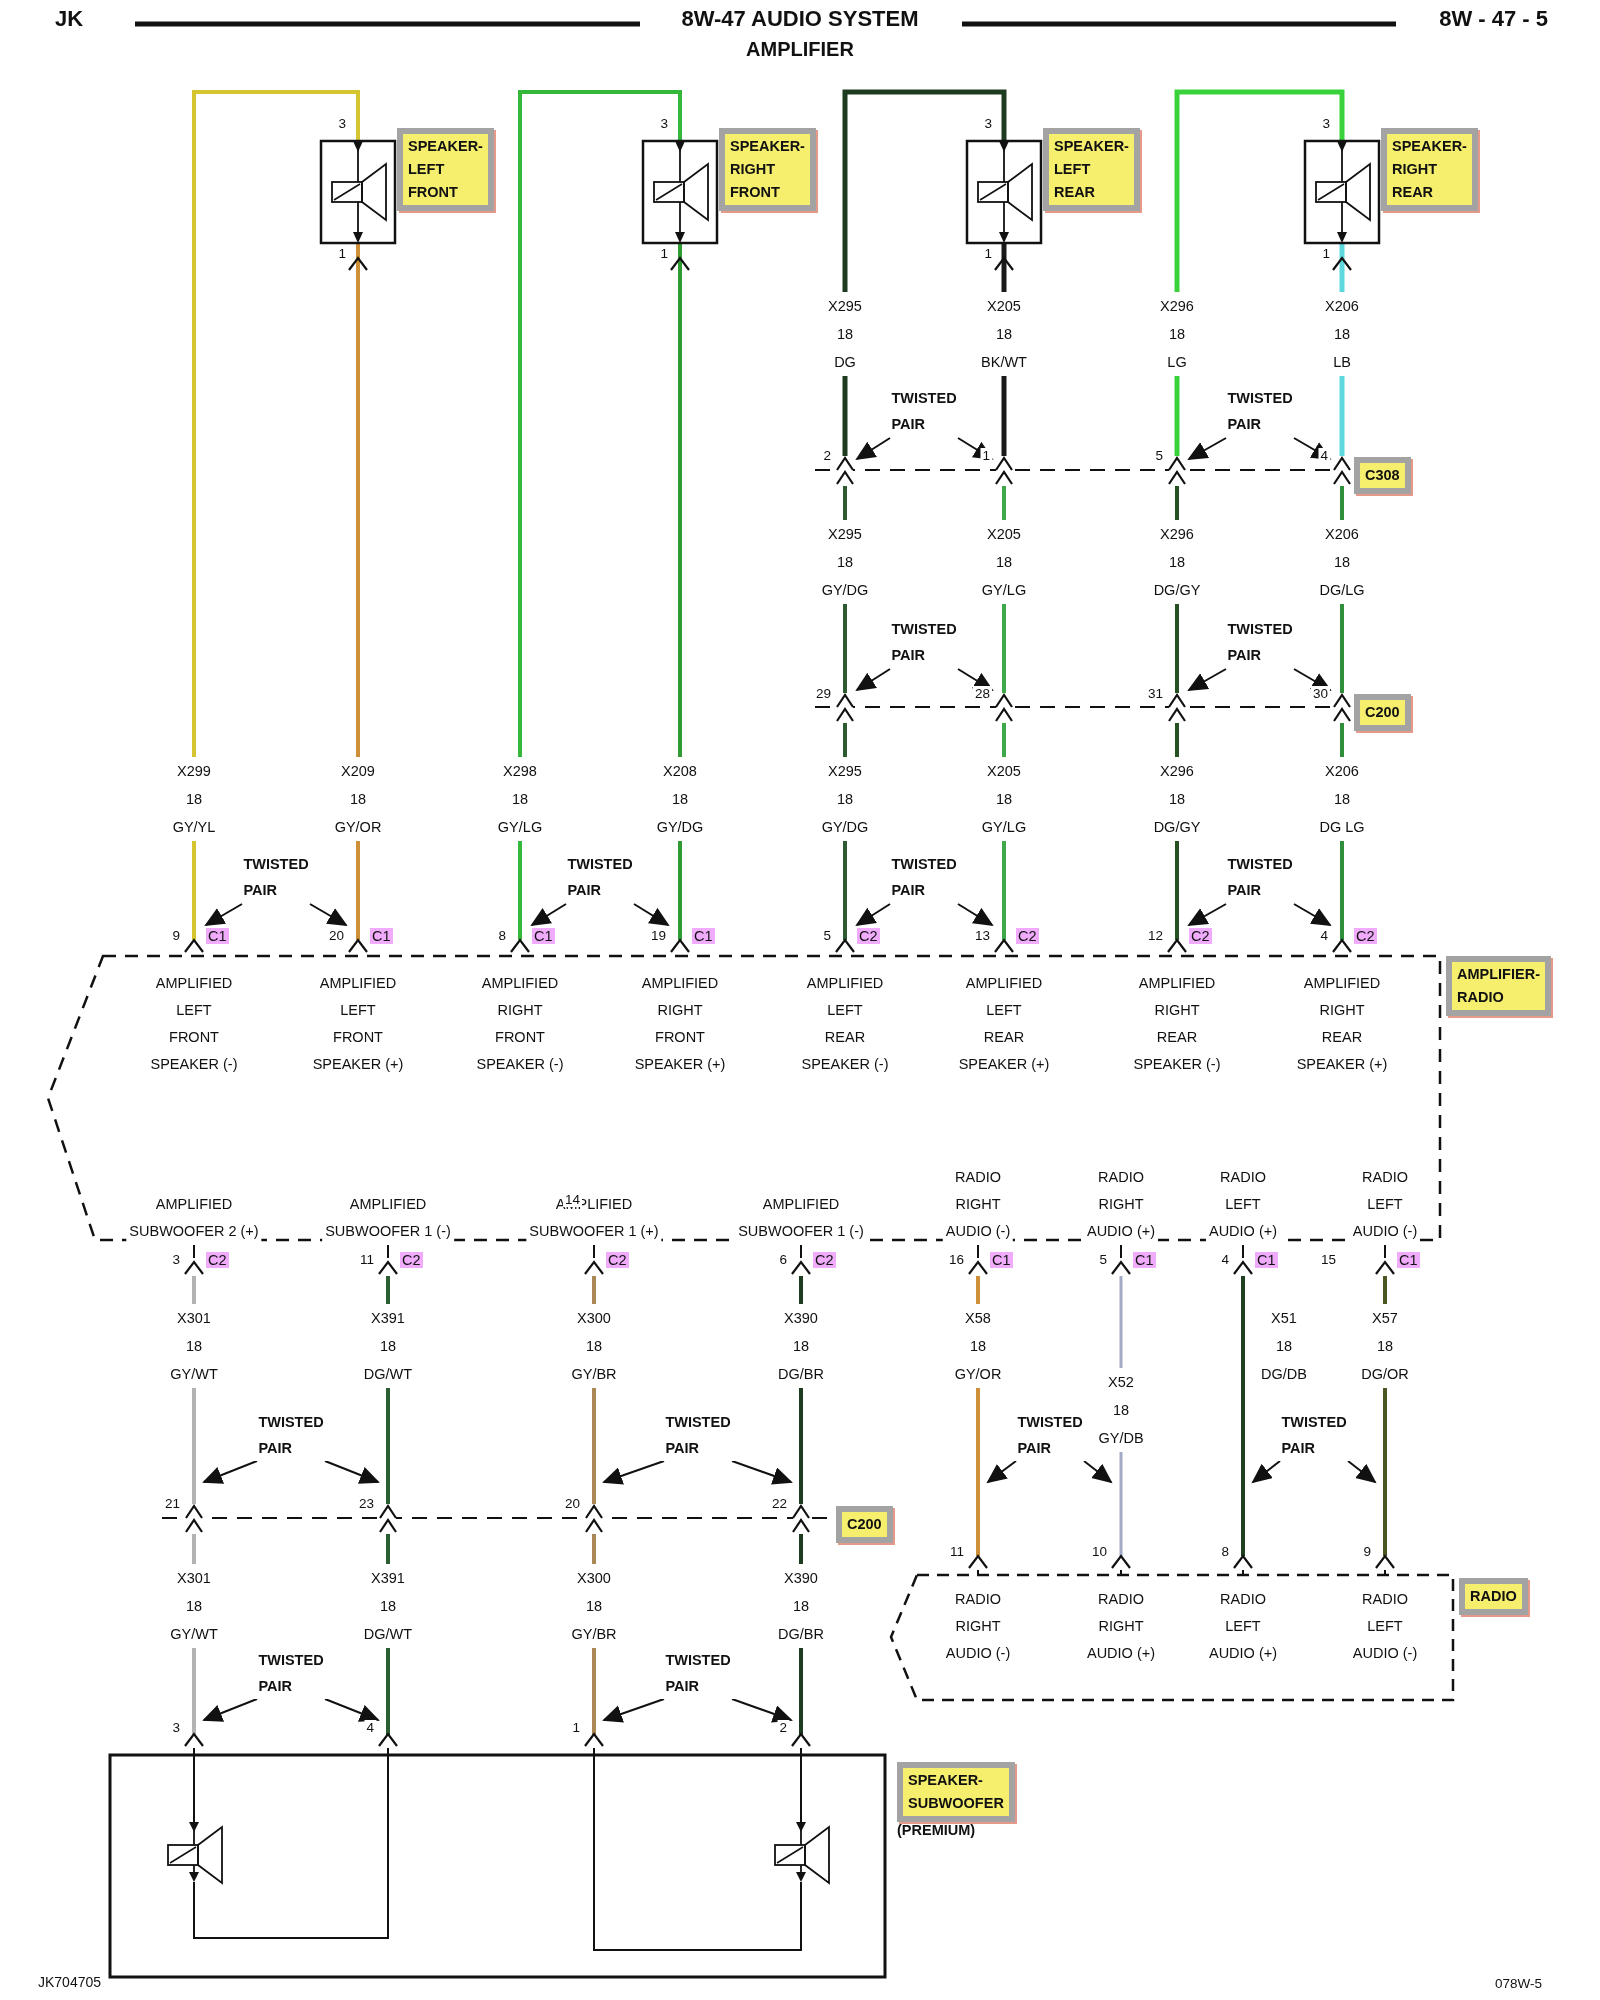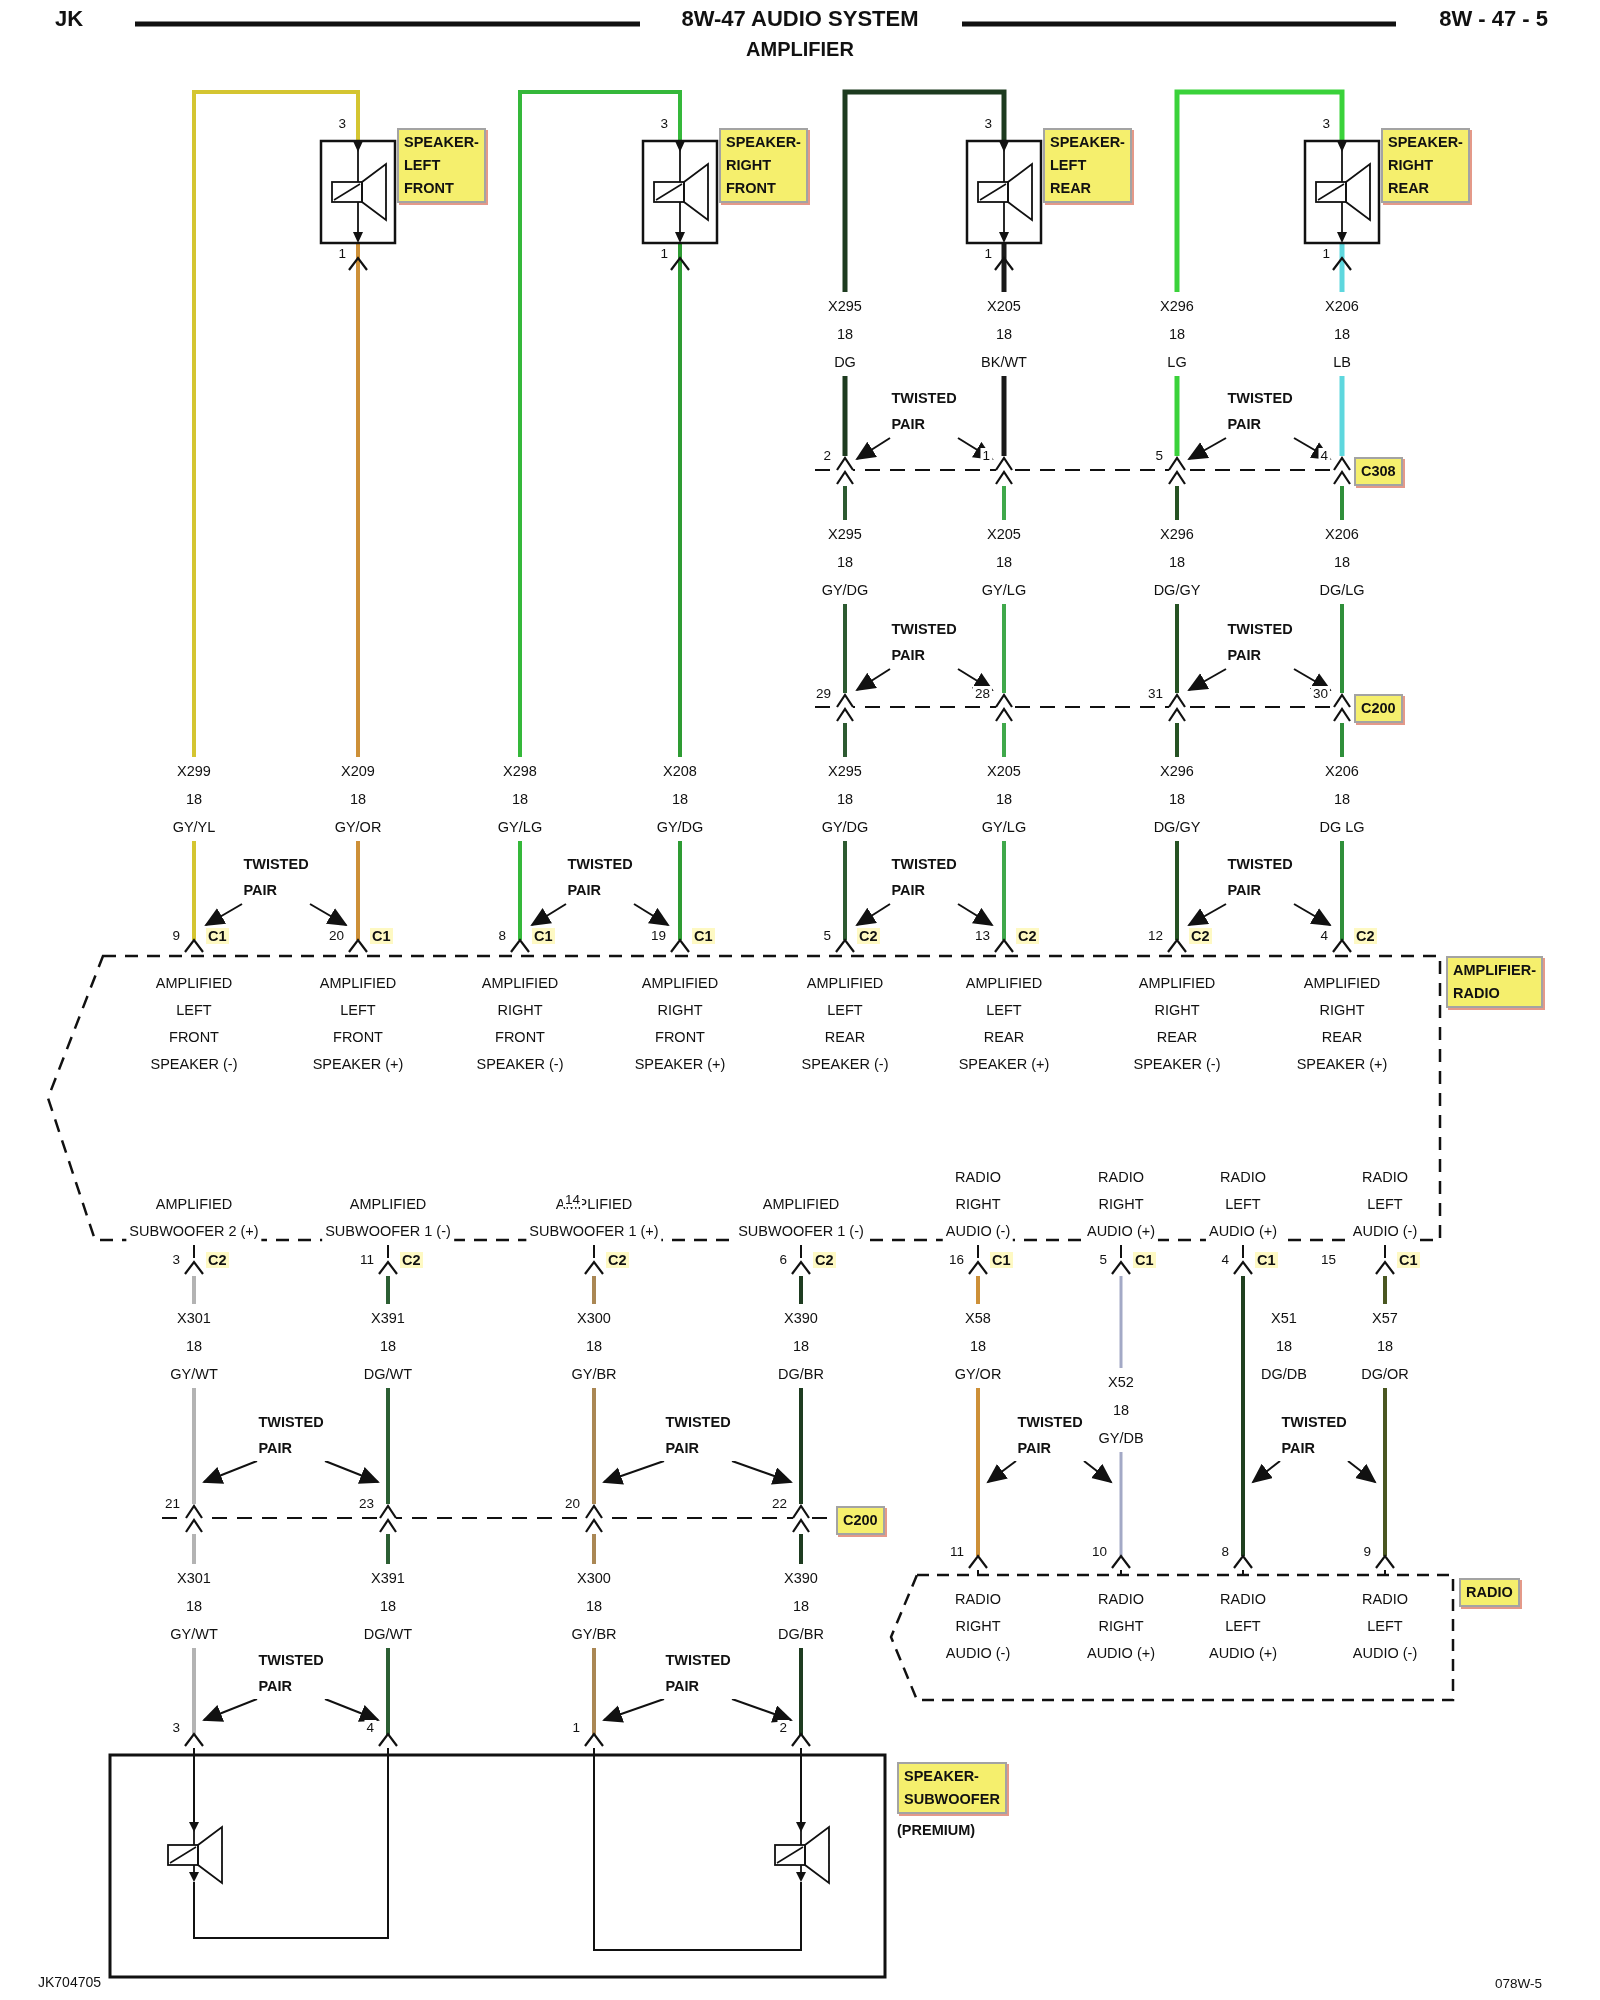--- a/index.html
+++ b/index.html
@@ -4,24 +4,24 @@
 <style>
   html,body{margin:0;padding:0;background:#e8e8e8}
   .page{position:relative;width:1600px;height:2000px;background:#fff;font-family:"Liberation Sans",sans-serif;color:#111;overflow:hidden}
   svg.layer{position:absolute;left:0;top:0}
   .hdr{position:absolute;font-weight:bold;font-size:22px;white-space:nowrap}
   .ftr{position:absolute;font-size:14px;white-space:nowrap}
   .stack{position:absolute;transform:translateX(-50%);text-align:center;font-size:14.5px;line-height:28px;white-space:nowrap}
   .stack span{display:block;background:#fff;padding:0 3px}
   .stack.amp{line-height:27px}
   .pin{position:absolute;transform:translateX(-100%);font-size:13.5px;background:#fff;padding:0 2px;white-space:nowrap}
-  .conn{position:absolute;font-size:14.5px;font-weight:bold;background:#fef9c3;padding:0 2px;white-space:nowrap}
+  .conn{position:absolute;font-size:14.5px;font-weight:normal;background:#f0abfc;padding:0 2px;white-space:nowrap}
   .tp{position:absolute;transform:translateX(-50%);text-align:left;font-size:14.5px;font-weight:bold;line-height:26px;background:#fff;padding:0 5px;white-space:nowrap}
   .tp span{display:block}
-  .tag{position:absolute;background:#f5ef6d;border:2px solid #a3a3a3;box-shadow:2px 2px 0 rgba(205,70,40,.55);padding:1px 5px;font-size:14.5px;font-weight:bold;line-height:23px;white-space:nowrap;color:#111}
+  .tag{position:absolute;background:#f5ef6d;border:6px solid #a3a3a3;box-shadow:2px 2px 0 rgba(205,70,40,.55);padding:1px 5px;font-size:14.5px;font-weight:bold;line-height:23px;white-space:nowrap;color:#111}
   .tag span{display:block}
   .note{position:absolute;font-weight:bold;font-size:14.5px;white-space:nowrap}
 </style>
 </head>
 <body>
 
 <div class="page">
 
 <svg class="layer" width="1600" height="2000" viewBox="0 0 1600 2000">
   <defs>

